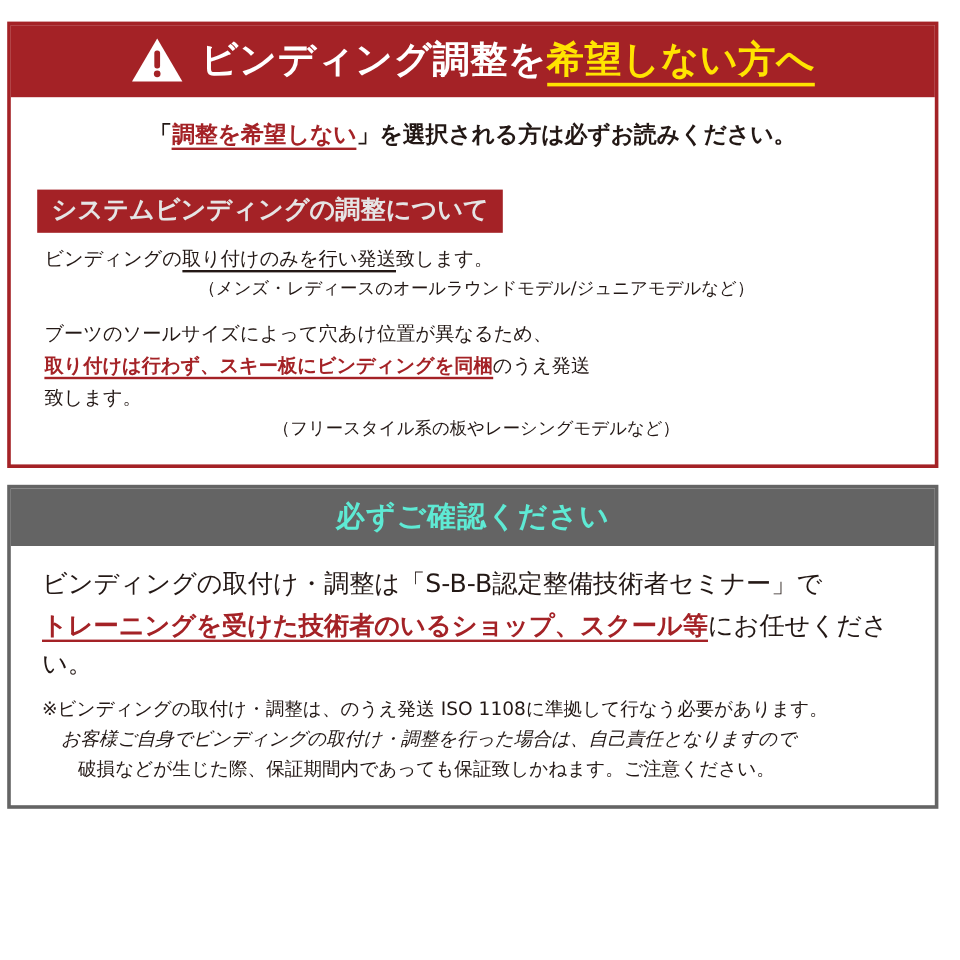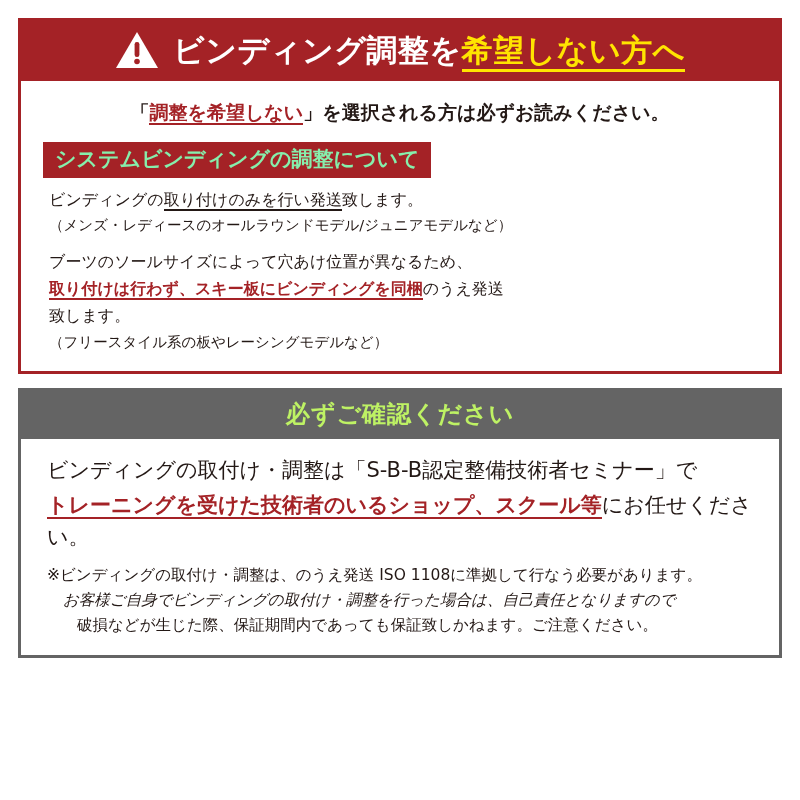--- a/index.html
+++ b/index.html
@@ -11,21 +11,21 @@
     width: 800px;
     height: 800px;
     font-family: "DejaVu Sans", "Liberation Sans", sans-serif;
     color: #231815;
     overflow: hidden;
   }
   .page {
     width: 800px;
     height: 800px;
     box-sizing: border-box;
-    padding: 18px 18px 18px 18px;
+    padding: 18px 18px 18px 6px;
     display: flex;
     flex-direction: column;
     gap: 14px;
   }
 
   
   .card {
     border: 3px solid #a42226;
     box-sizing: border-box;
     background: #ffffff;
@@ -58,32 +58,32 @@
     padding-bottom: 1px;
   }
 
   .card-body {
     padding: 16px 22px 18px 22px;
   }
   .lead {
     font-size: 19px;
     font-weight: bold;
     text-align: center;
-    margin: 2px 0 16px 0;
+    margin: 2px 0 32px 0;
     line-height: 1.4;
   }
   .lead .red-u {
     color: #a42226;
     border-bottom: 2px solid #a42226;
   }
 
   .sec-title {
     display: inline-block;
     background: #a42226;
-    color: #86efac;
+    color: #e5e5e5;
     font-size: 21px;
     font-weight: bold;
     padding: 5px 12px 7px 12px;
     line-height: 1.15;
     margin: 0 0 10px 0;
   }
   .sec-block { margin-bottom: 14px; }
   .sec-block:last-child { margin-bottom: 0; }
 
   .body-line {
@@ -93,36 +93,37 @@
     padding-left: 6px;
   }
   .body-line .uline {
     border-bottom: 2px solid #231815;
   }
   .note {
     font-size: 14.5px;
     line-height: 1.45;
     margin: 2px 0 0 0;
     padding-left: 6px;
+    text-align: center;
   }
   .em-red {
     color: #a42226;
     font-weight: bold;
     border-bottom: 2px solid #a42226;
   }
 
   
   .card2 {
     border: 3px solid #646464;
     box-sizing: border-box;
     background: #ffffff;
   }
   .card2-header {
     background: #646464;
-    color: #bef264;
+    color: #5eead4;
     text-align: center;
     font-size: 24px;
     font-weight: bold;
     padding: 7px 10px 9px 10px;
     letter-spacing: 1px;
   }
   .card2-body {
     padding: 16px 26px 18px 26px;
   }
   .c2-line {

